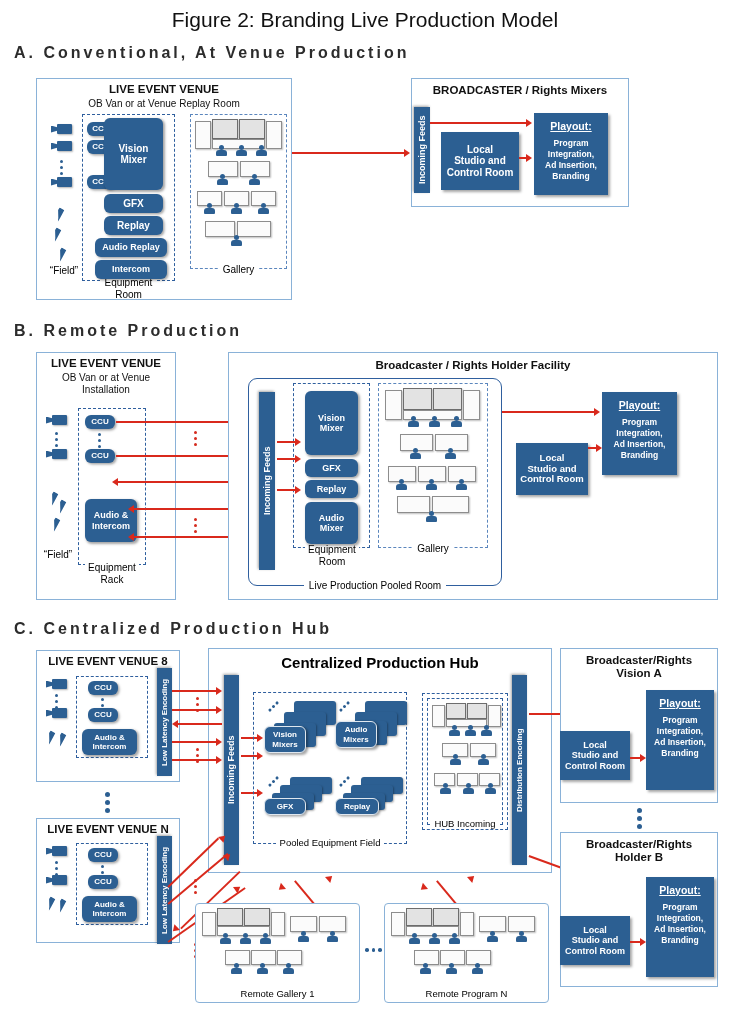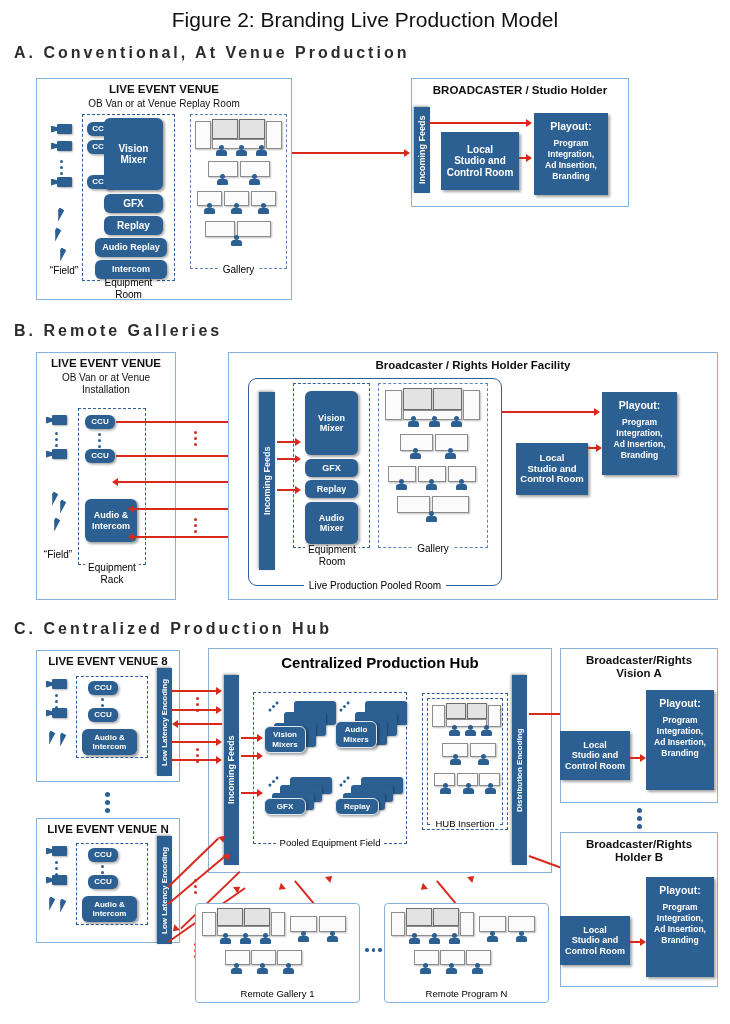--- a/index.html
+++ b/index.html
@@ -48,21 +48,21 @@
     font-weight:bold; line-height:1.15;
     box-shadow:1.5px 1.5px 2.5px rgba(0,0,0,.35);
   }
   .bx.r { border-radius:6px; }
   .bx.sm { font-size:9px; }
   .bx.xs { font-size:8px; }
   .bx.vert {
     writing-mode:vertical-rl; transform:rotate(180deg);
   }
   .bx.playout { flex-direction:column; justify-content:flex-start; padding-top:7px; }
-  .playout-head { font-size:10.5px; font-weight:bold; margin-bottom:6px; }
+  .playout-head { font-size:10.5px; font-weight:bold; margin-bottom:6px;text-decoration:underline; }
   .playout-body { font-size:8.5px; font-weight:bold; line-height:1.3; }
 
   
   .cam { position:absolute; }
   .cam .body { position:absolute; left:6px; top:0; width:15px; height:10px;
                background:#2c5f92; border-radius:1px;
                box-shadow:1px 1px 2px rgba(0,0,0,.3);}
   .cam .lens { position:absolute; left:0px; top:1.5px; width:7px; height:7px;
                background:#2c5f92; clip-path:polygon(0 0,100% 30%,100% 70%,0 100%); }
   
@@ -222,40 +222,40 @@
   <div class="per" style="left:36px; top:116px;">
       <div class="h"></div>
       <div class="t"></div>
     </div>
 </div>
 
 <div class="ar" style="left:292px; top:152px; width:112px;"></div>
 <div class="head-r" style="left:404px; top:148.5px;"></div>
 
 <div class="abs panel" style="left:411px; top:78px; width:218px; height:129px;"></div>
-<div class="abs panel-title" style="left:411px; top:84px; width:218px;">BROADCASTER / Studio Holder</div>
+<div class="abs panel-title" style="left:411px; top:84px; width:218px;">BROADCASTER / Rights Mixers</div>
 <div class="abs bx vert sm" style="left:414px; top:107px; width:16px; height:86px;">Incoming Feeds</div>
 <div class="abs bx" style="left:441px; top:132px; width:78px; height:58px; flex-direction:column;">
   <span>Local</span>
   <span>Studio and</span>
   <span>Control Room</span>
 </div>
 <div class="abs bx playout" style="left:534px; top:113px; width:74px; height:82px;">
   <span class="playout-head">Playout:</span>
   <span class="playout-body">Program</span>
   <span class="playout-body">Integration,</span>
   <span class="playout-body">Ad Insertion,</span>
   <span class="playout-body">Branding</span>
 </div>
 <div class="ar" style="left:430px; top:122px; width:96px;"></div>
 <div class="head-r" style="left:526px; top:118.5px;"></div>
 <div class="ar" style="left:519px; top:157px; width:8px;"></div>
 <div class="head-r" style="left:526px; top:153.5px;"></div>
 
-<div class="abs sec-head" style="left:14px; top:322px;">B.  Remote  Galleries</div>
+<div class="abs sec-head" style="left:14px; top:322px;">B.  Remote  Production</div>
 
 <div class="abs panel" style="left:36px; top:352px; width:140px; height:248px;"></div>
 <div class="abs panel-title" style="left:36px; top:357px; width:140px;">LIVE EVENT VENUE</div>
 <div class="abs panel-sub" style="left:36px; top:372px; width:140px;">
   <div>OB Van or at Venue</div>
   <div>Installation</div>
 </div>
 
 <div class="cam" style="left:46px; top:415px; width:22px; height:11px;">
     <div class="lens"></div>
@@ -622,21 +622,21 @@
     </div>
   <div class="s3" style="left:28px; top:2px;  width:42px; height:17px;"></div>
   <div class="s3" style="left:18px; top:10px; width:42px; height:17px;"></div>
   <div class="s3" style="left:10px; top:18px; width:42px; height:17px;"></div>
   <div class="abs bx r xs" style="left:2px; top:23px; width:44px; height:17px; border:1px solid #dfe7ef;">Replay</div>
 </div>
 
 <div class="abs dash" style="left:422px; top:693px; width:86px; height:137px;"></div>
 <div class="abs dash" style="left:427px; top:698px; width:76px; height:127px;"></div>
 <div class="abs" style="left:420px; top:818px; width:90px; text-align:center; font-size:9.5px;">
-  <span style="background:#fff; padding:0 3px;">HUB Insertion</span>
+  <span style="background:#fff; padding:0 3px;">HUB Incoming</span>
 </div>
 <div class="ws" style="left:432px; top:703px; width:68px; height:112px;">
   <div class="mon" style="left:0px;  top:2px;  width:13px; height:22px;"></div>
   <div class="mon dark" style="left:14px; top:0px;  width:20px; height:16px;"></div>
   <div class="mon dark" style="left:35px; top:0px;  width:20px; height:16px;"></div>
   <div class="mon" style="left:14px; top:16px; width:41px; height:8px;"></div>
   <div class="mon" style="left:56px; top:2px;  width:13px; height:22px;"></div>
   <div class="per" style="left:17px; top:22px;">
       <div class="h"></div>
       <div class="t"></div>

